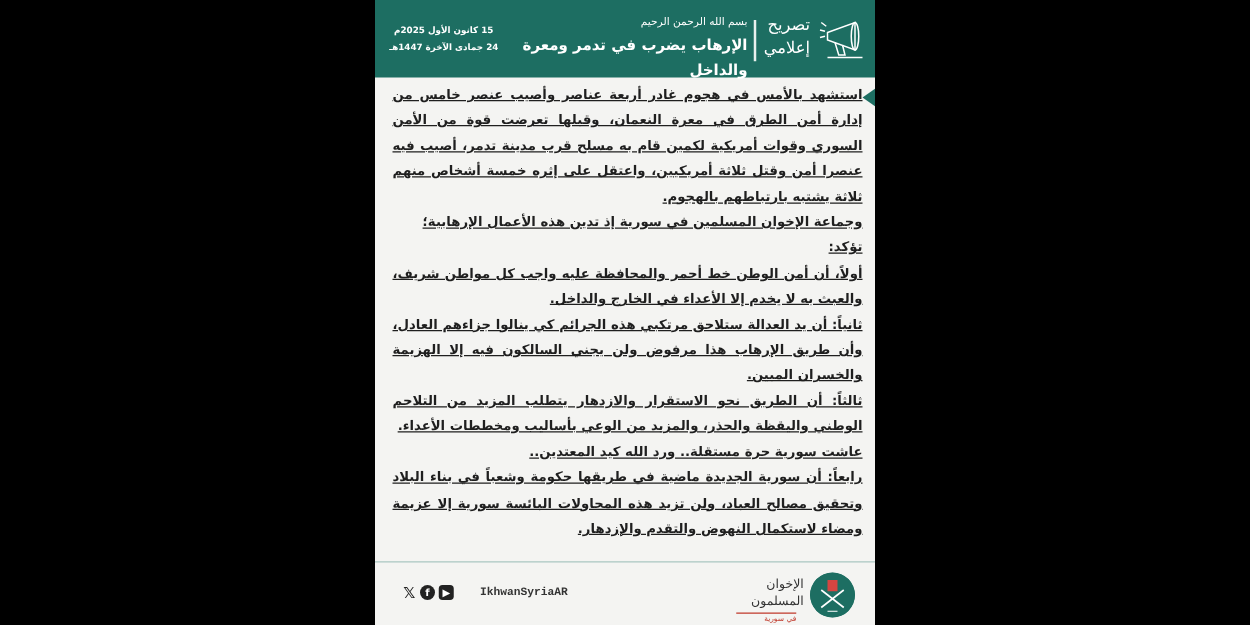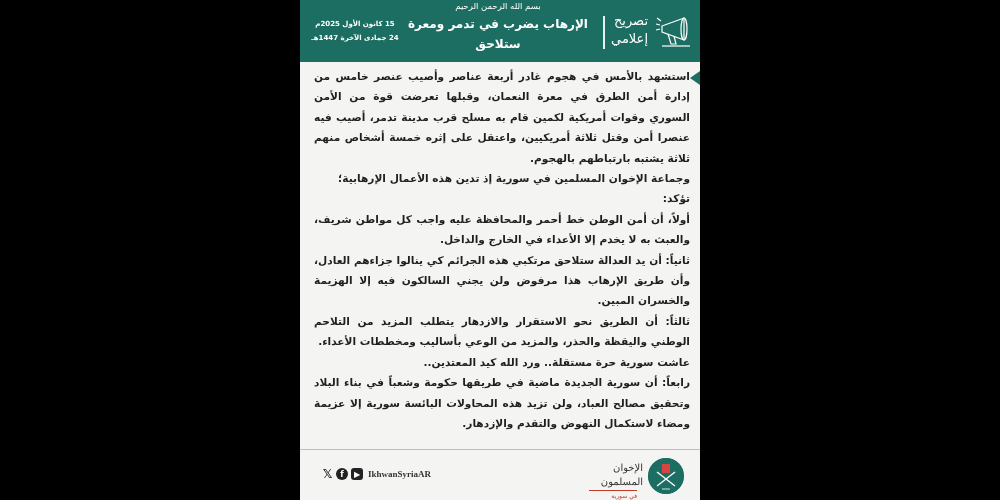--- a/index.html
+++ b/index.html
@@ -25,37 +25,37 @@
     .kind-label {
       position: absolute; right: 52px; top: 12px;
       width: 46px;
       font-size: 13px; line-height: 18px; text-align: right;
       direction: rtl; font-weight: normal;
     }
     .kind-sep {
       position: absolute; right: 95px; top: 16px; width: 2px; height: 33px; background: #e8f1ee;
     }
     .title-block {
-      position: absolute; left: 98px; top: 0; width: 200px;
-      direction: rtl; text-align: center;
+      position: absolute; left: 98px; top: 12px; width: 200px;
+      direction: rtl; text-align: right;
     }
     .bismillah { font-size: 8.5px; line-height: 12px; }
     .headline { font-size: 12px; line-height: 20px; font-weight: bold; margin-top: 2px; }
     .dates {
       position: absolute; left: 10px; top: 17px; width: 90px;
       direction: rtl; text-align: center;
       font-size: 7px; line-height: 14px; font-weight: bold;
     }
     .body {
       position: absolute; left: 14px; top: 66px; width: 376px;
       direction: rtl; text-align: justify;
       font-size: 10.6px; line-height: 20.4px; font-weight: bold;
       color: #1f1f1f;
     }
-    .body p { margin: 0; }
+    .body p { margin: 0; text-decoration: underline; }
     .marker {
       position: absolute; right: 0; top: 71px;
       width: 0; height: 0;
       border-top: 7px solid transparent;
       border-bottom: 7px solid transparent;
       border-right: 10px solid #1d6e62;
     }
     .divider {
       position: absolute; left: 0; top: 449px; width: 400px; height: 1px; background: #a9c6c1;
     }
@@ -64,22 +64,22 @@
       display: flex; align-items: center; gap: 3px;
     }
     .soc-icon {
       width: 12px; height: 12px; display: inline-flex; align-items: center; justify-content: center;
       color: #fff; font-size: 8px; font-weight: bold;
     }
     .soc-x { color: #222; font-size: 12px; width: 11px; }
     .soc-fb { background: #222; border-radius: 50%; }
     .soc-yt { background: #222; border-radius: 3px; }
     .handle {
-      font-size: 9px; color: #333; font-weight: bold; margin-left: 2px;
-      font-family: Liberation Serif, serif;
+      font-size: 9px; color: #333; font-weight: bold; margin-left: 18px;
+      font-family: Liberation Mono, monospace;
     }
     .logo-text {
       position: absolute; left: 283px; top: 461px; width: 60px;
       text-align: right; direction: rtl;
     }
     .logo-name { font-family: "DejaVu Serif", serif; font-size: 10px; color: #333; line-height: 14px; }
     .logo-sub { font-size: 6px; color: #c0392b; line-height: 10px; border-top: 1px solid #c0392b; margin: 1px 6px 0; }
     .emblem {
       position: absolute; left: 348px; top: 458px; width: 36px; height: 36px;
       border-radius: 50%; background: #1d6e62;
@@ -99,21 +99,21 @@
       <line x1="2" y1="18" x2="6" y2="17"></line>
       <line x1="8" y1="34" x2="36" y2="34"></line>
     </svg>
     <div class="kind-label">
       <div>تصريح</div>
       <div>إعلامي</div>
     </div>
     <div class="kind-sep"></div>
     <div class="title-block">
       <div class="bismillah">بسم الله الرحمن الرحيم</div>
-      <div class="headline">الإرهاب يضرب في تدمر ومعرة ستلاحق</div>
+      <div class="headline">الإرهاب يضرب في تدمر ومعرة والداخل</div>
     </div>
     <div class="dates">
       <div>15 كانون الأول 2025م</div>
       <div>24 جمادى الآخرة 1447هـ</div>
     </div>
   </div>
 
   <div class="marker"></div>
 
   <div class="body">

